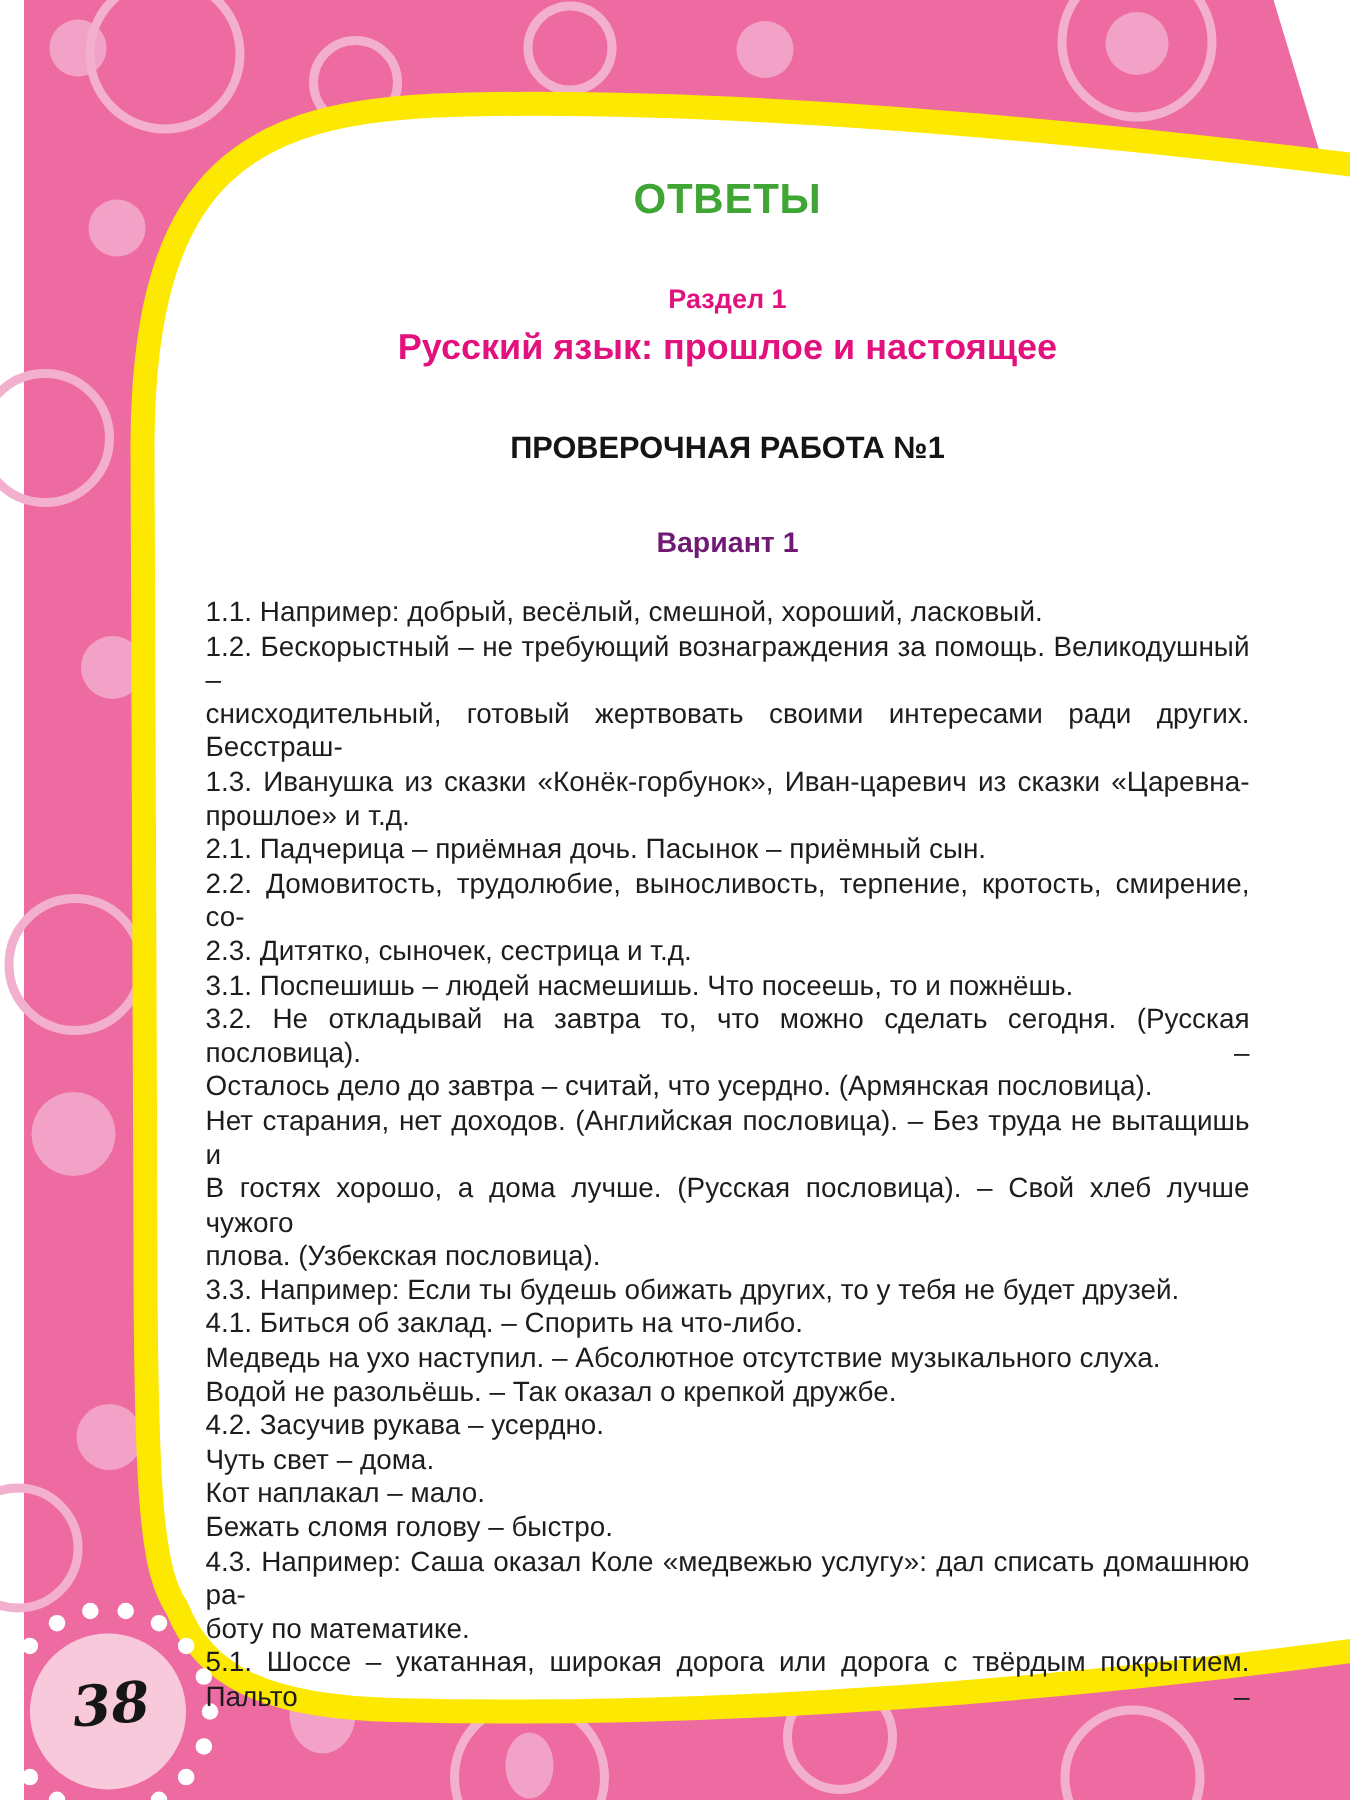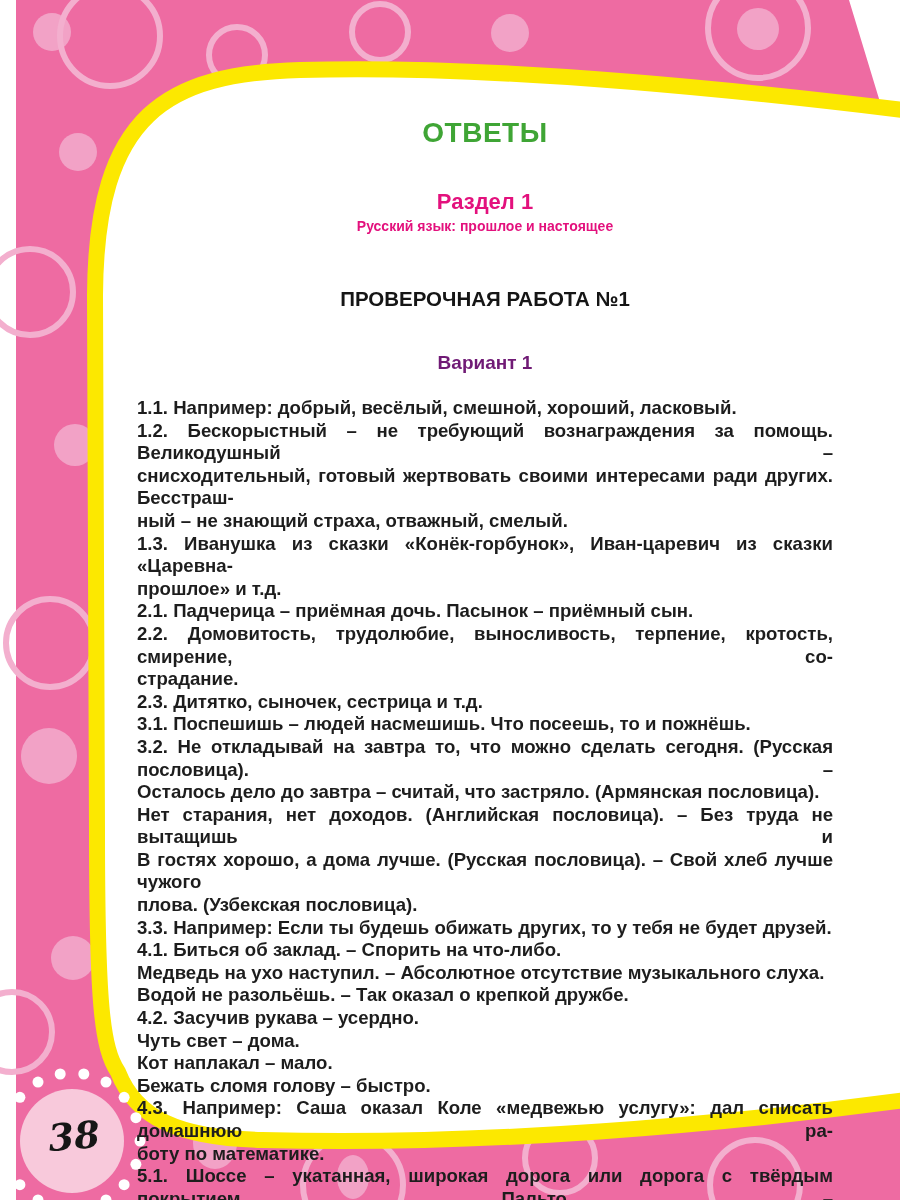--- a/index.html
+++ b/index.html
@@ -10,29 +10,29 @@
   #bg-svg{position:absolute;left:0;top:0;z-index:0;}
   .bg-pink{fill:var(--pink,#ee6ba2);}
   .c-fill{fill:var(--lightpink,#f2a2c6);}
   .c-ring{fill:none;stroke:var(--ringpink,#f3afce);stroke-width:6;}
   .frame{fill:#ffffff;stroke:var(--yellow,#fce800);stroke-width:16;}
   .badge{fill:var(--badge,#f8c9db);}
   .dot{fill:#ffffff;}
   #content{position:absolute;left:0;top:0;width:780px;height:1200px;z-index:1;}
   .ttl{position:absolute;left:137px;width:696px;text-align:center;font-weight:bold;}
   #h-answers{top:117px;font-size:28px;color:var(--green,#3fa535);letter-spacing:.5px;}
-  #h-section{top:189px;font-size:22px;color:var(--magenta,#e3117d);}
-  #h-section2{top:218px;font-size:14px;color:var(--magenta,#e3117d);}
+  #h-section{top:189px;font-size:18px;color:var(--magenta,#e3117d);}
+  #h-section2{top:218px;font-size:24px;color:var(--magenta,#e3117d);}
   #h-work{top:287px;font-size:20.5px;color:#151515;}
   #h-variant{top:352px;font-size:19px;color:#701a75;}
   #body-lines{
     position:absolute;left:137px;top:397px;width:696px;
     font-size:18.6px;line-height:22.6px;color:#1d1d1d;
   }
-  .bl{white-space:nowrap;font-weight:bold;}
+  .bl{white-space:nowrap;}
   .bl.j{white-space:normal;text-align:justify;text-align-last:justify;}
   #page-num{
     position:absolute;left:38px;top:1114px;width:72px;text-align:center;
     font-family:"DejaVu Serif",serif;font-style:italic;font-weight:bold;
     font-size:37px;color:#161616;transform:rotate(-5deg);
   }
 </style>
 </head>
 <body>
 
@@ -99,30 +99,28 @@
     <div class="ttl" id="h-answers">ОТВЕТЫ</div>
     <div class="ttl" id="h-section">Раздел 1</div>
     <div class="ttl" id="h-section2">Русский язык: прошлое и настоящее</div>
     <div class="ttl" id="h-work">ПРОВЕРОЧНАЯ РАБОТА №1</div>
     <div class="ttl" id="h-variant">Вариант 1</div>
 
     <div id="body-lines">
         <div class="bl">1.1. Например: добрый, весёлый, смешной, хороший, ласковый.</div>
         <div class="bl j">1.2. Бескорыстный – не требующий вознаграждения за помощь. Великодушный –</div>
         <div class="bl j">снисходительный, готовый жертвовать своими интересами ради других. Бесстраш-</div>
-        <div class="bl">ный – не знающий страха, отважный, смелый.</div>
         <div class="bl j">1.3. Иванушка из сказки «Конёк-горбунок», Иван-царевич из сказки «Царевна-</div>
         <div class="bl">прошлое» и т.д.</div>
         <div class="bl">2.1. Падчерица – приёмная дочь. Пасынок – приёмный сын.</div>
         <div class="bl j">2.2. Домовитость, трудолюбие, выносливость, терпение, кротость, смирение, со-</div>
-        <div class="bl">страдание.</div>
         <div class="bl">2.3. Дитятко, сыночек, сестрица и т.д.</div>
         <div class="bl">3.1. Поспешишь – людей насмешишь. Что посеешь, то и пожнёшь.</div>
         <div class="bl j">3.2. Не откладывай на завтра то, что можно сделать сегодня. (Русская пословица). –</div>
-        <div class="bl">Осталось дело до завтра – считай, что застряло. (Армянская пословица).</div>
+        <div class="bl">Осталось дело до завтра – считай, что усердно. (Армянская пословица).</div>
         <div class="bl j">Нет старания, нет доходов. (Английская пословица). – Без труда не вытащишь и</div>
         <div class="bl j">В гостях хорошо, а дома лучше. (Русская пословица). – Свой хлеб лучше чужого</div>
         <div class="bl">плова. (Узбекская пословица).</div>
         <div class="bl">3.3. Например: Если ты будешь обижать других, то у тебя не будет друзей.</div>
         <div class="bl">4.1. Биться об заклад. – Спорить на что-либо.</div>
         <div class="bl">Медведь на ухо наступил. – Абсолютное отсутствие музыкального слуха.</div>
         <div class="bl">Водой не разольёшь. – Так оказал о крепкой дружбе.</div>
         <div class="bl">4.2. Засучив рукава – усердно.</div>
         <div class="bl">Чуть свет – дома.</div>
         <div class="bl">Кот наплакал – мало.</div>

